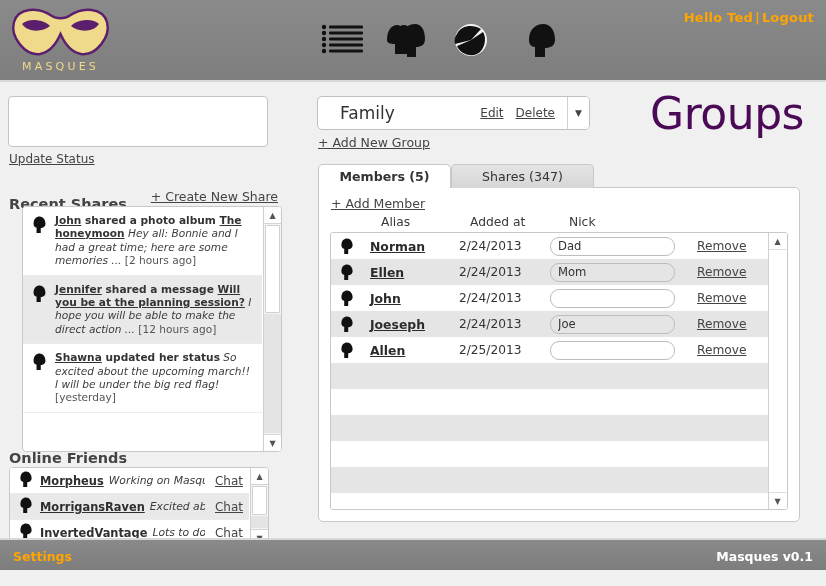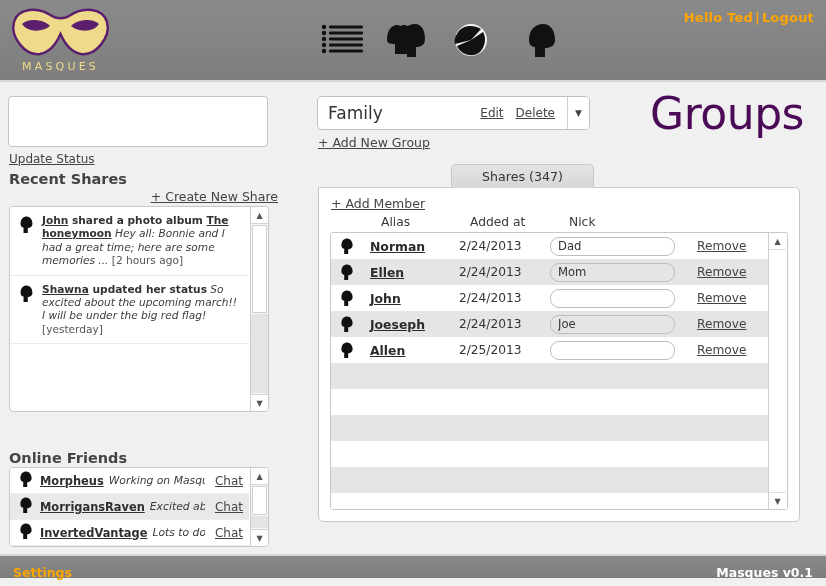--- a/index.html
+++ b/index.html
@@ -134,21 +134,21 @@
   
   .main {
     position: absolute; left: 292px; top: 82px; width: 534px; height: 470px;
   }
   .group-select-wrap {
     position: absolute; left: 25px; top: 14px; width: 273px; height: 34px;
     background: #ffffff; border: 1px solid #c0c0c0; border-radius: 5px;
     display: flex; align-items: center;
   }
   .group-name {
-    font-size: 17px; color: #333; padding-left: 10px; flex: 1 1 auto;
+    font-size: 17px; color: #333; padding-left: 22px; flex: 1 1 auto;
   }
   .group-edit, .group-delete { font-size: 12px; margin-right: 12px; }
   .group-arrow-btn {
     width: 22px; height: 32px; border-left: 1px solid #d0d0d0;
     display: flex; align-items: center; justify-content: center;
     font-size: 9px; color: #444; cursor: pointer; background: #fff;
     border-radius: 0 4px 4px 0;
   }
   .add-group {
     position: absolute; left: 26px; top: 53px; font-size: 12.5px;
@@ -219,21 +219,21 @@
   .t-remove {
     position: absolute; left: 366px; font-size: 12.2px;
   }
   .tbl-sb {
     position: absolute; right: 0; top: 0; bottom: 0; width: 19px;
     background: #ffffff; border-left: 1px solid #d0d0d0; z-index: 5;
   }
 
   
   .footer {
-    position: absolute; left: 0; bottom: 8px; width: 826px; height: 24px;
+    position: absolute; left: 0; bottom: 16px; width: 826px; height: 32px;
     background: linear-gradient(to bottom, #8a8a8a 0%, #7d7d7d 100%);
     border-top: 2px solid #d8d8d8;
     text-align: right;
   }
   .footer-settings {
     position: absolute; left: 13px; top: 9px;
     color: #ffa500; font-size: 12.5px; font-weight: bold; cursor: pointer;
   }
   .footer-version {
     position: absolute; right: 13px; top: 9px;
@@ -316,30 +316,36 @@
     <div class="hello-block">
       <span>Hello Ted</span><span class="hello-sep">|</span><span>Logout</span>
     </div>
   </div>
 
   <div class="sidebar">
 
     <textarea class="status-box" placeholder="" style=""></textarea>
     <div class="update-status link-underline">Update Status</div>
 
-    <div class="sect-title" style="left:9px; top:89px;">Recent Shares</div>
+    <div class="sect-title" style="left:9px; top:114px;">Recent Shares</div>
     <div class="sect-action link-underline" style="right:14px; top:107px;">+ Create New Share</div>
 
-    <div class="scroll-panel" id="shares-panel" style="left:9px; top:124px; width:260px; height:206px;">
+    <div class="scroll-panel" id="shares-panel" style="left:22px; top:124px; width:260px; height:246px;">
       <div id="shares-rows" style="position:absolute; left:0; top:0; right:19px;">
           <div class="share-row">
             <div class="share-av"><svg width="17" height="19" viewBox="0 0 20 22">
                 <path d="M3 10 C3 4, 6.5 1.5, 10 1.5 C14 1.5, 17 5, 17 10 C17 13.5, 14 15, 11.5 15 L11.5 21 L6.5 21 L6.5 14.5 C4.5 14.5, 3 12.5, 3 10 Z" fill="#111"></path>
               </svg></div>
             <div class="share-txt"><span class="u">John</span><b> shared a photo album </b><span class="u">The honeymoon</span><i> Hey all: Bonnie and I had a great time; here are some memories ...</i> <span class="share-time">[2 hours ago]</span></div>
+          </div>
+          <div class="share-row alt">
+            <div class="share-av"><svg width="17" height="19" viewBox="0 0 20 22">
+                <path d="M3 10 C3 4, 6.5 1.5, 10 1.5 C14 1.5, 17 5, 17 10 C17 13.5, 14 15, 11.5 15 L11.5 21 L6.5 21 L6.5 14.5 C4.5 14.5, 3 12.5, 3 10 Z" fill="#111"></path>
+              </svg></div>
+            <div class="share-txt"><span class="u">Jennifer</span><b> shared a message </b><span class="u">Will you be at the planning session?</span><i> I hope you will be able to make the direct action ...</i> <span class="share-time">[12 hours ago]</span></div>
           </div>
           <div class="share-row">
             <div class="share-av"><svg width="17" height="19" viewBox="0 0 20 22">
                 <path d="M3 10 C3 4, 6.5 1.5, 10 1.5 C14 1.5, 17 5, 17 10 C17 13.5, 14 15, 11.5 15 L11.5 21 L6.5 21 L6.5 14.5 C4.5 14.5, 3 12.5, 3 10 Z" fill="#111"></path>
               </svg></div>
             <div class="share-txt"><span class="u">Shawna</span><b> updated her status</b><i> So excited about the upcoming march!! I will be under the big red flag!</i> <span class="share-time">[yesterday]</span></div>
           </div>
         </div>
       <div class="sb-track">
         <div class="sb-arrow up">▲</div>
@@ -394,20 +400,23 @@
     <div class="group-select-wrap">
       <span class="group-name">Family</span>
       <span class="group-edit link-underline">Edit</span>
       <span class="group-delete link-underline">Delete</span>
       <span class="group-arrow-btn">▼</span>
     </div>
 
     <div class="add-group link-underline">+ Add New Group</div>
 
     <div class="tabs-row">
+      <div class="tab t1 active">
+        <span>Members (5)</span>
+      </div>
       <div class="tab t2 inactive">
         <span>Shares (347)</span>
       </div>
     </div>
 
     <div class="panel">
       <div class="add-member link-underline">+ Add Member</div>
 
       <div class="col-head col-alias">Alias</div>
       <div class="col-head col-added">Added at</div>

